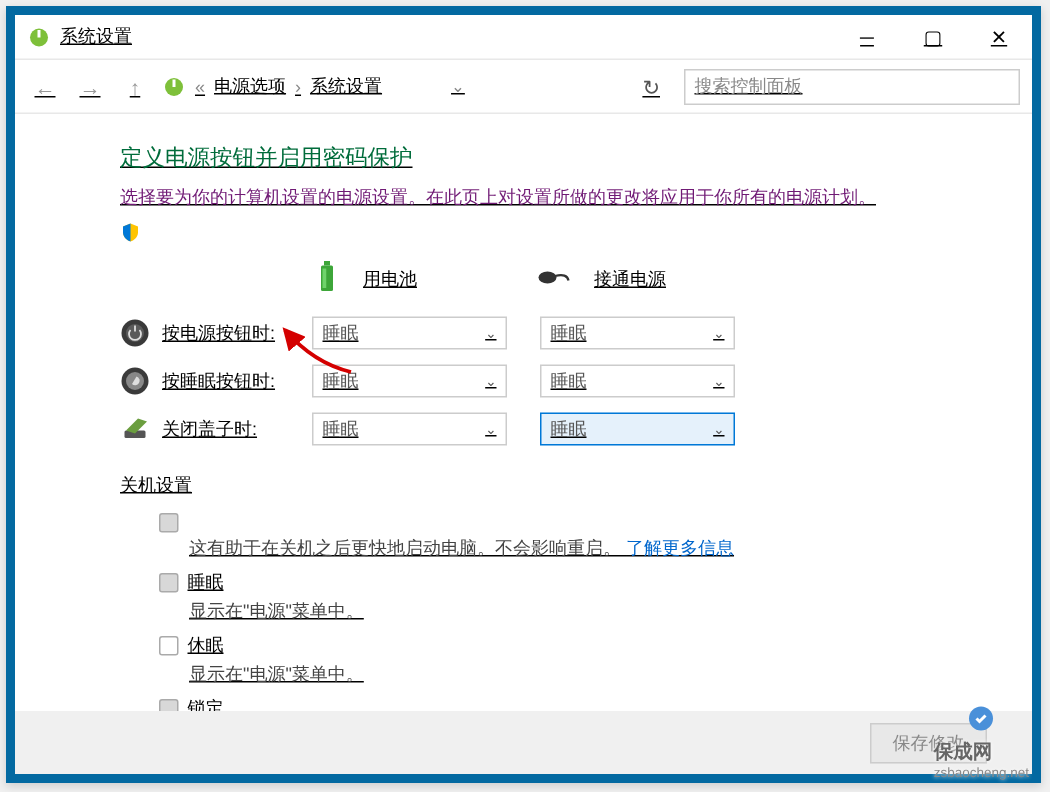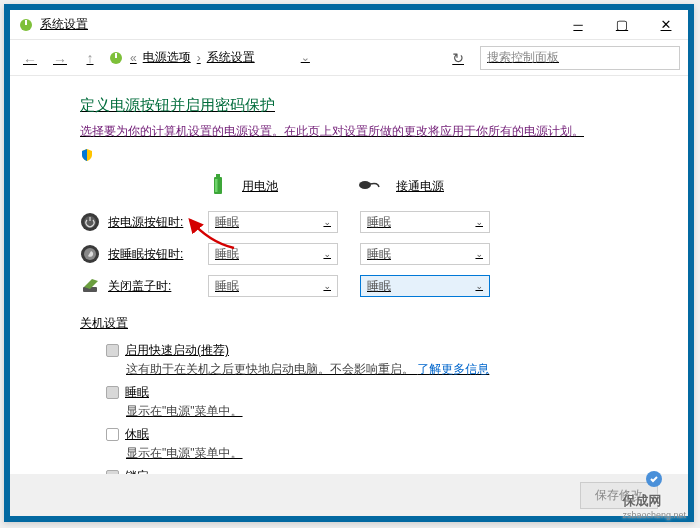--- a/index.html
+++ b/index.html
@@ -10,21 +10,21 @@
     .titlebar .title { font-size: 12px; flex: 1; }
     .win-controls { display: flex; }
     .win-controls .ctl { width: 44px; height: 30px; display: flex; align-items: center; justify-content: center; font-size: 13px; font-family: "Segoe MDL2 Assets", sans-serif; cursor: pointer; }
     .navbar { height: 36px; display: flex; align-items: center; padding: 0 8px; gap: 6px; border-bottom: 1px solid #e8e8e8; }
     .nav-btn { width: 24px; height: 24px; display: flex; align-items: center; justify-content: center; color: #999; font-size: 14px; cursor: pointer; }
     .breadcrumb { flex: 1; display: flex; align-items: center; gap: 6px; font-size: 12px; }
     .breadcrumb .bc-icon { width: 16px; height: 16px; }
     .breadcrumb .sep { color: #888; }
     .bc-chevron { color: #888; margin-left: 40px; font-size: 11px; }
     .refresh { color: #555; font-size: 14px; margin: 0 10px; cursor: pointer; }
-    .search { width: 200px; height: 24px; border: 1px solid #ccc; font-size: 12px; padding: 0 6px; color: #888; display: flex; align-items: center; }
+    .search { width: 224px; height: 24px; border: 1px solid #ccc; font-size: 12px; padding: 0 6px; color: #888; display: flex; align-items: center; }
     .content { flex: 1; overflow: hidden; position: relative; padding: 20px 20px 0 70px; font-size: 12px; }
     .heading { color: #006c3b; font-size: 15px; font-weight: normal; margin-bottom: 8px; }
     .subtext { font-size: 12px; color: #701a75; margin-bottom: 8px; }
     .change-link { display: flex; align-items: center; gap: 5px; margin-bottom: 12px; }
     .shield { width: 14px; height: 14px; }
     .link { color: #0066cc; text-decoration: none; font-size: 12px; cursor: pointer; }
     .section-label { font-size: 12px; color: #333; margin-bottom: 10px; }
     .col-headers { display: flex; align-items: center; margin-left: 130px; margin-bottom: 12px; gap: 80px; }
     .col-headers .col { display: flex; align-items: center; gap: 16px; font-size: 12px; }
     .row { display: flex; align-items: center; margin-bottom: 10px; }
@@ -176,21 +176,20 @@
           <span class="chev">⌄</span>
         </div>
     </div>
 
     <div class="shutdown-section">
       <div class="shutdown-title">关机设置</div>
 
       <div class="opt-row">
         <div class="opt-first">
           <span class="chk gray"></span>
-          <span>启用快速启动(推荐)</span>
         </div>
         <div class="opt-desc">
           <span>这有助于在关机之后更快地启动电脑。不会影响重启。</span>
           <a class="link">了解更多信息</a>
         </div>
       </div>
 
       <div class="opt-row">
         <div class="opt-first">
           <span class="chk gray"></span>

